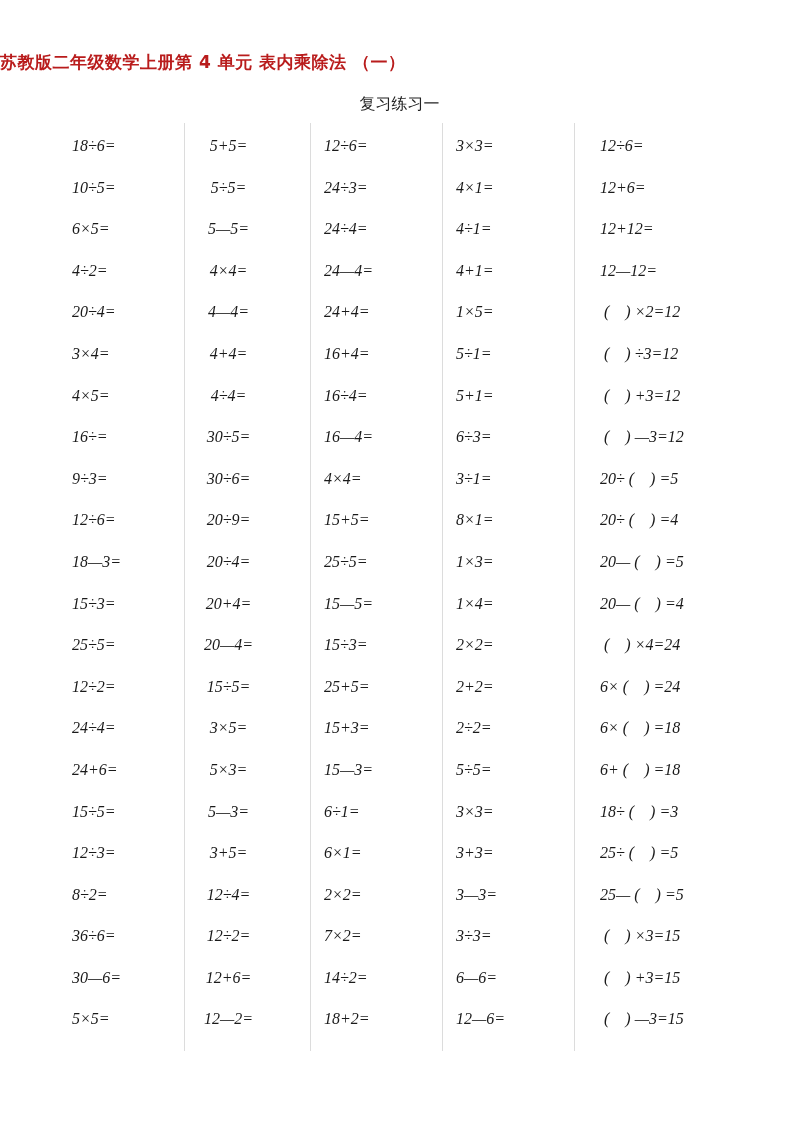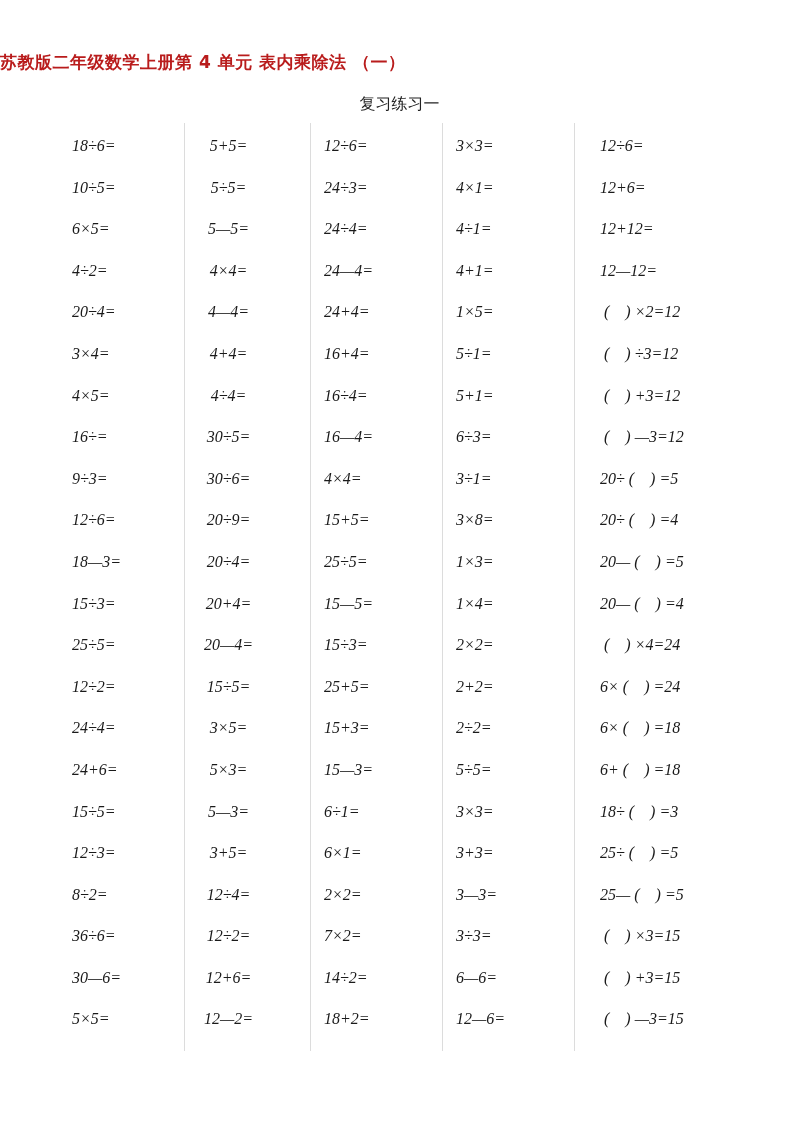--- a/index.html
+++ b/index.html
@@ -147,21 +147,21 @@
 <div class="col" style="left:456px;">
     <div class="cell">3×3=</div>
     <div class="cell">4×1=</div>
     <div class="cell">4÷1=</div>
     <div class="cell">4+1=</div>
     <div class="cell">1×5=</div>
     <div class="cell">5÷1=</div>
     <div class="cell">5+1=</div>
     <div class="cell">6÷3=</div>
     <div class="cell">3÷1=</div>
-    <div class="cell">3×8=</div>
+    <div class="cell">8×1=</div>
     <div class="cell">1×3=</div>
     <div class="cell">1×4=</div>
     <div class="cell">2×2=</div>
     <div class="cell">2+2=</div>
     <div class="cell">2÷2=</div>
     <div class="cell">5÷5=</div>
     <div class="cell">3×3=</div>
     <div class="cell">3+3=</div>
     <div class="cell">3—3=</div>
     <div class="cell">3÷3=</div>

